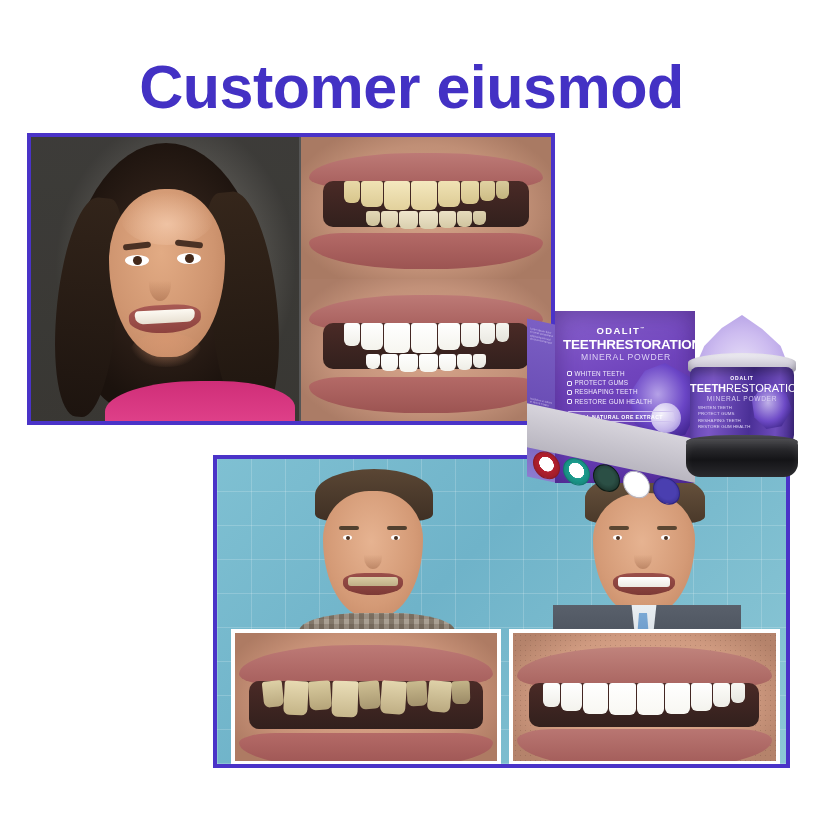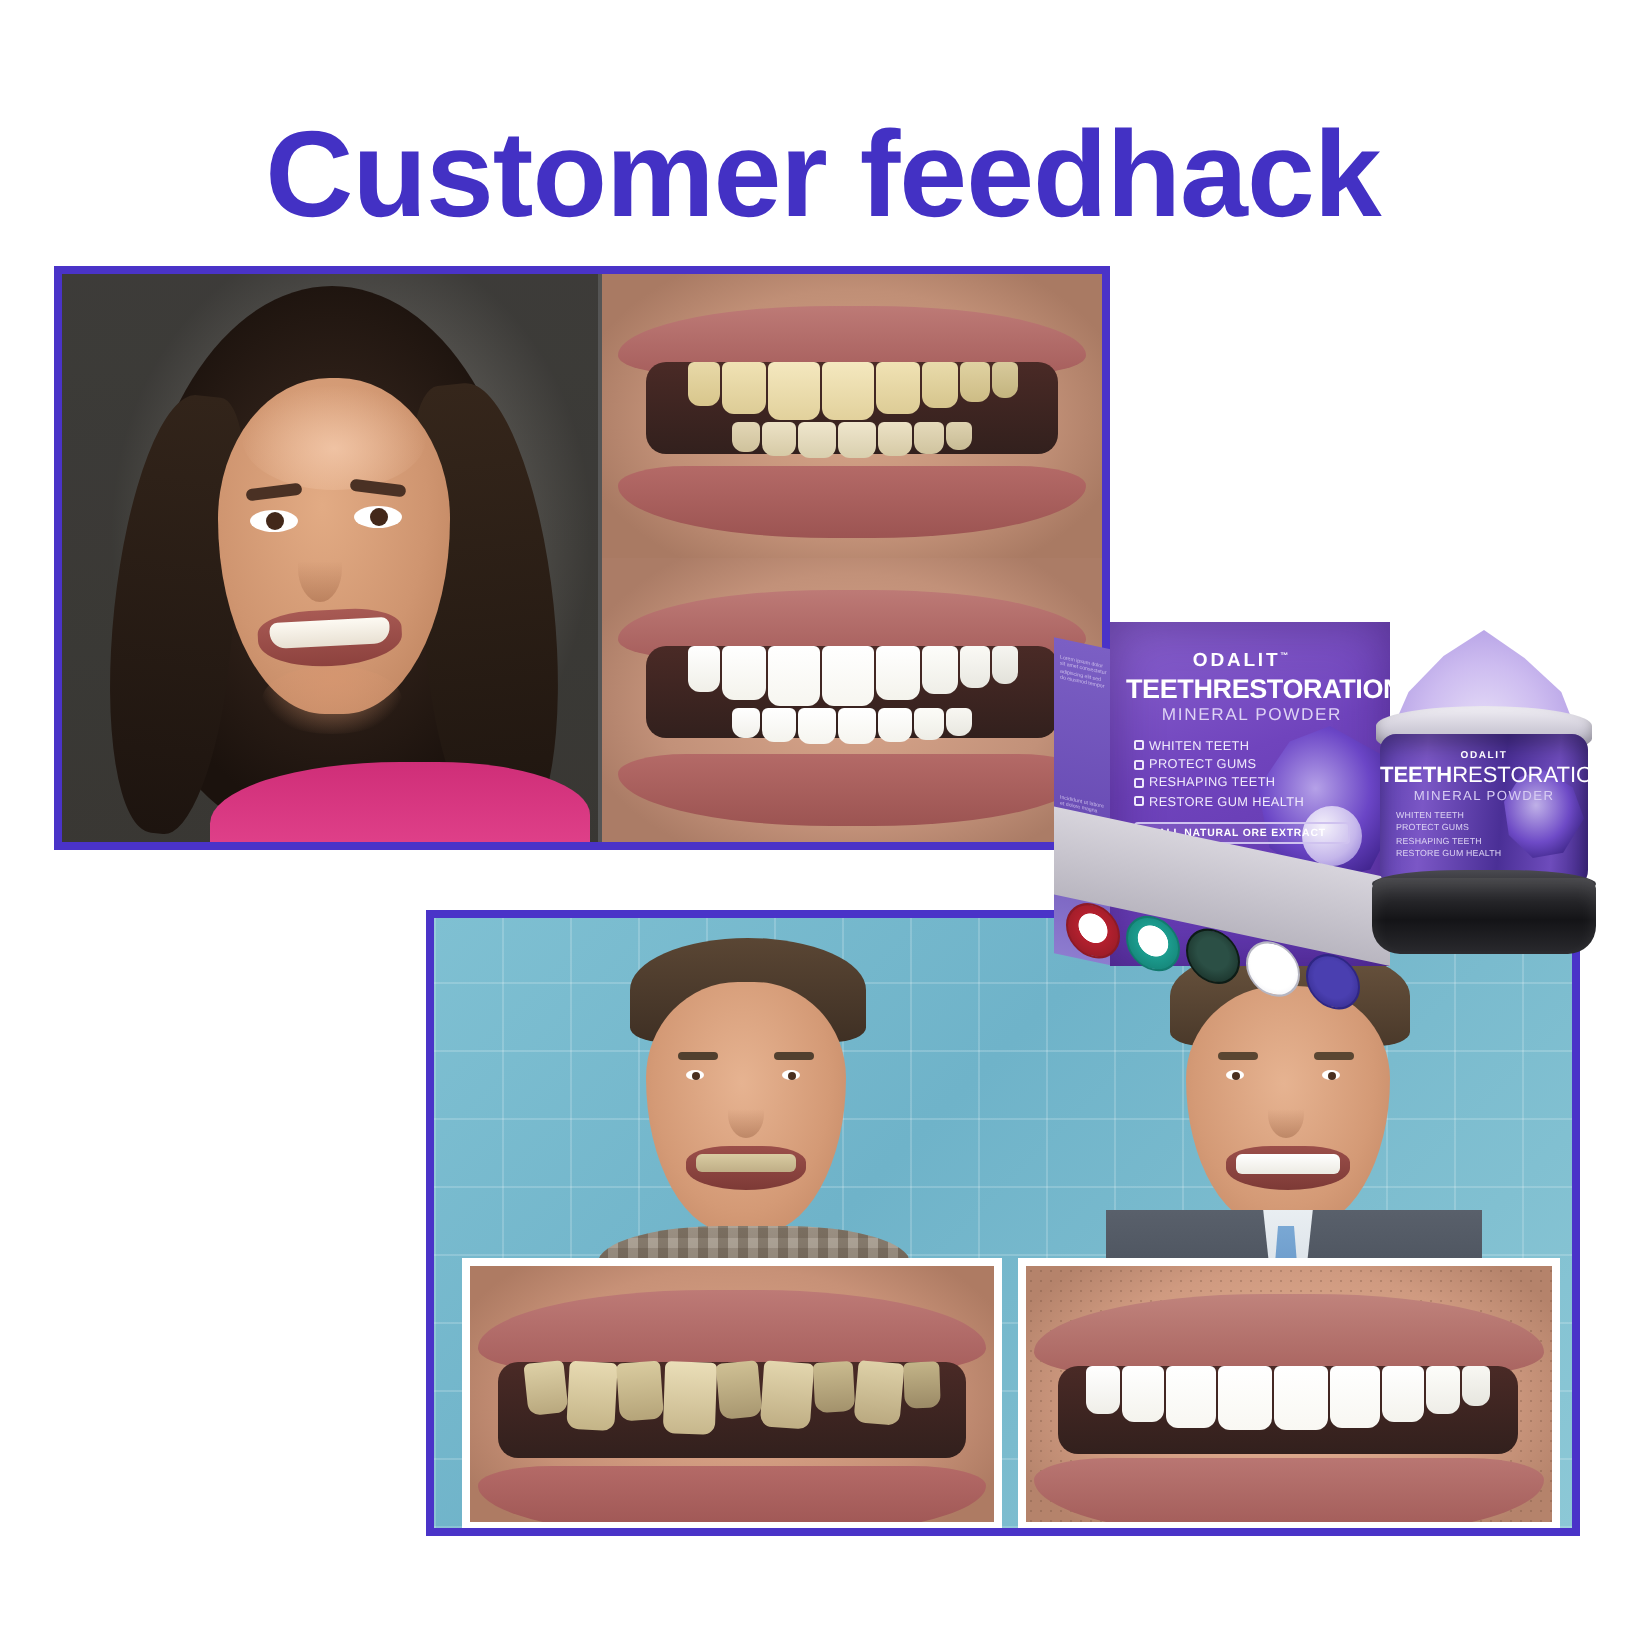--- a/index.html
+++ b/index.html
@@ -171,21 +171,21 @@
     background: radial-gradient(ellipse 150px 90px at 50% 50%, #e6b396 0%, #cf9a80 70%, #b5836b 100%); }
   .stubble { position:absolute; inset:0; opacity:.35;
     background-image: radial-gradient(circle, rgba(90,60,45,.65) .5px, transparent .6px);
     background-size: 5px 5px; }
 </style>
 </head>
 <body>
 
 <div class="page">
 
-  <div class="title">Customer feedhack</div>
+  <div class="title">Customer eiusmod</div>
 
   <div class="panel panel-top">
 
     <div class="ph woman-photo">
       <div class="w-hair"></div>
       <div class="w-hair2"></div>
       <div class="w-hair3"></div>
       <div class="w-face"></div>
       <div class="w-fore"></div>
       <div class="w-brow l"></div>

